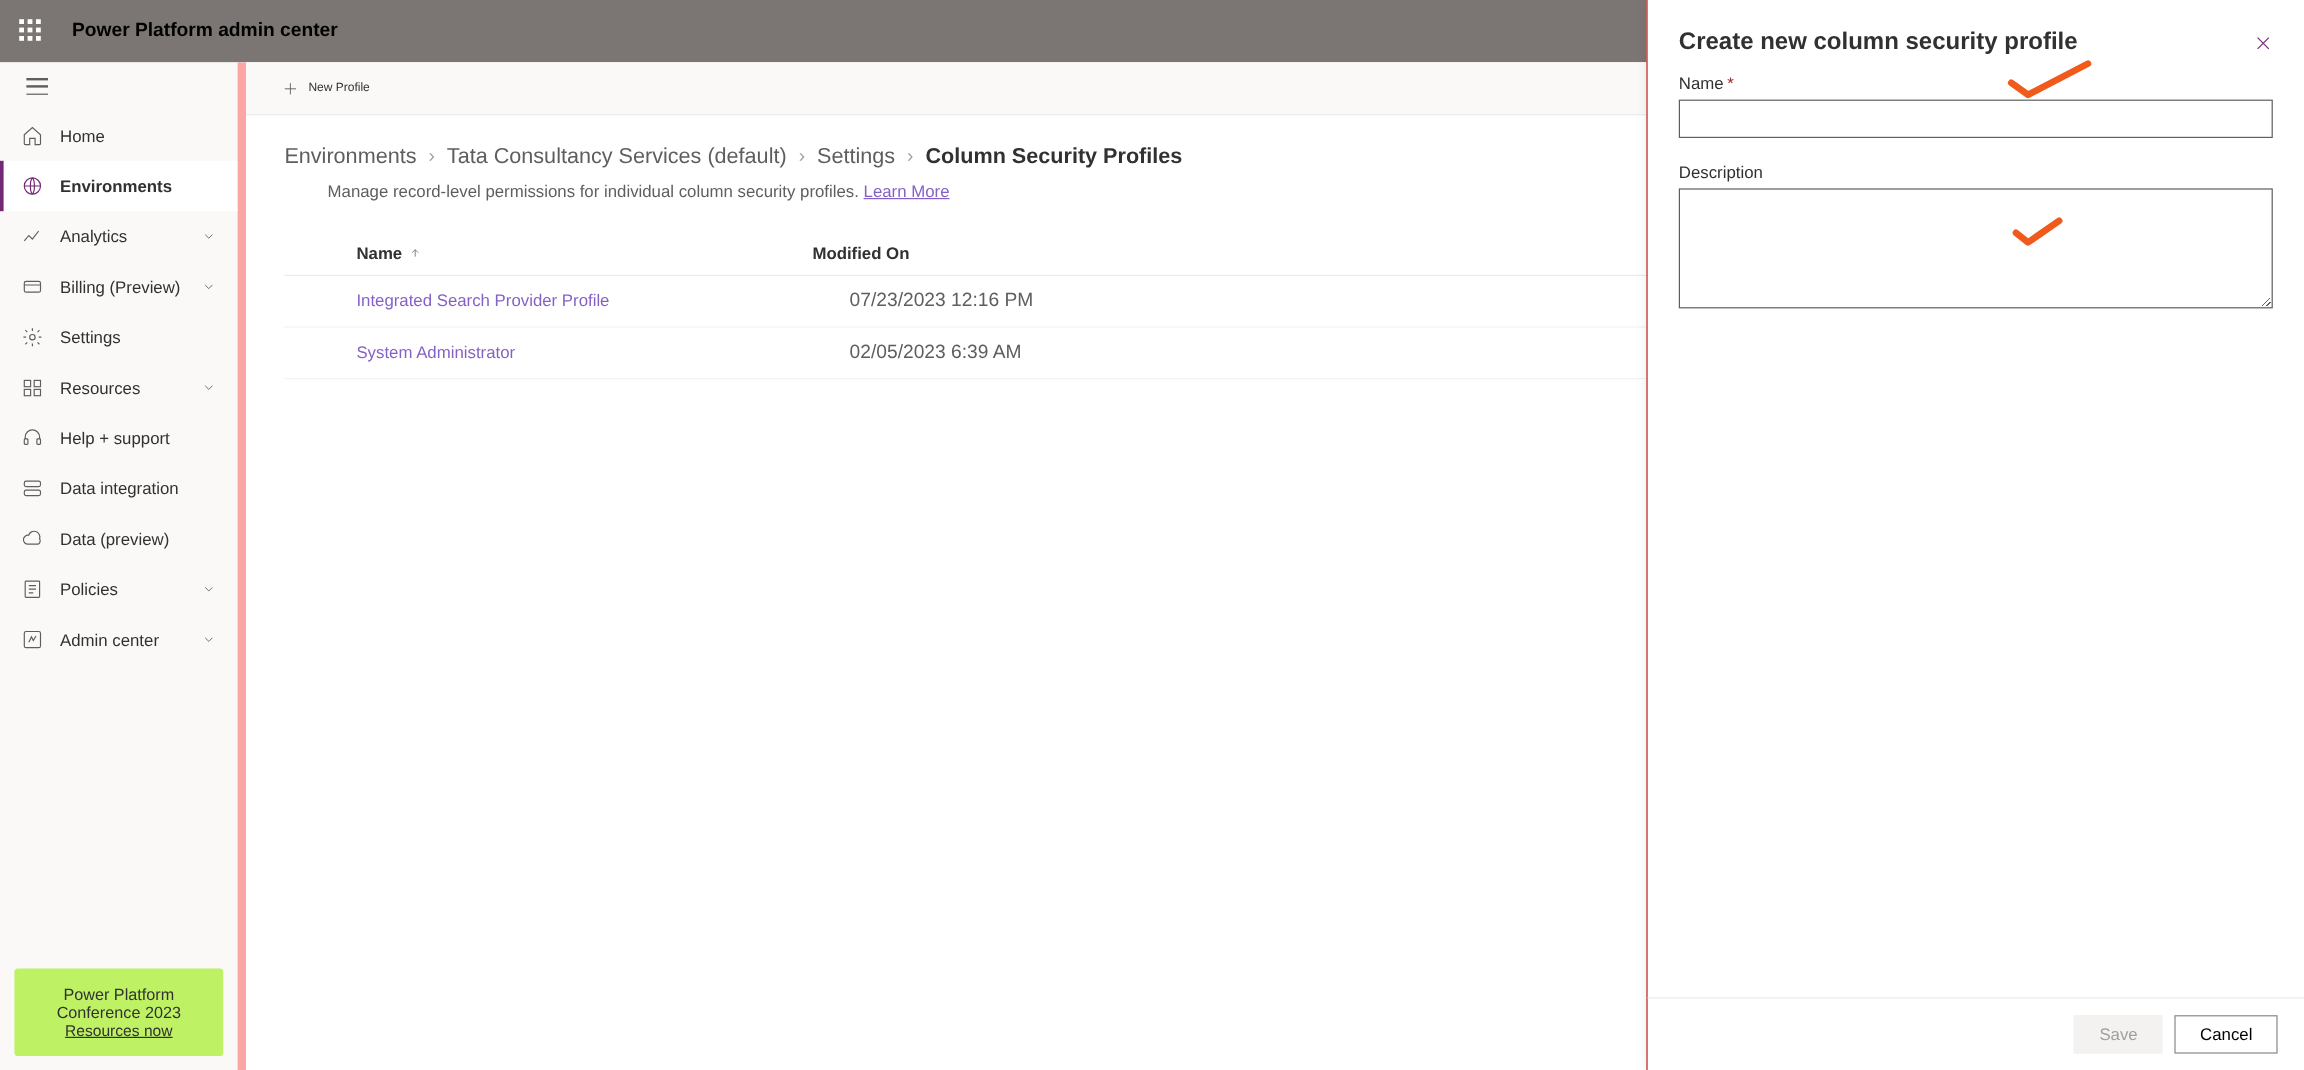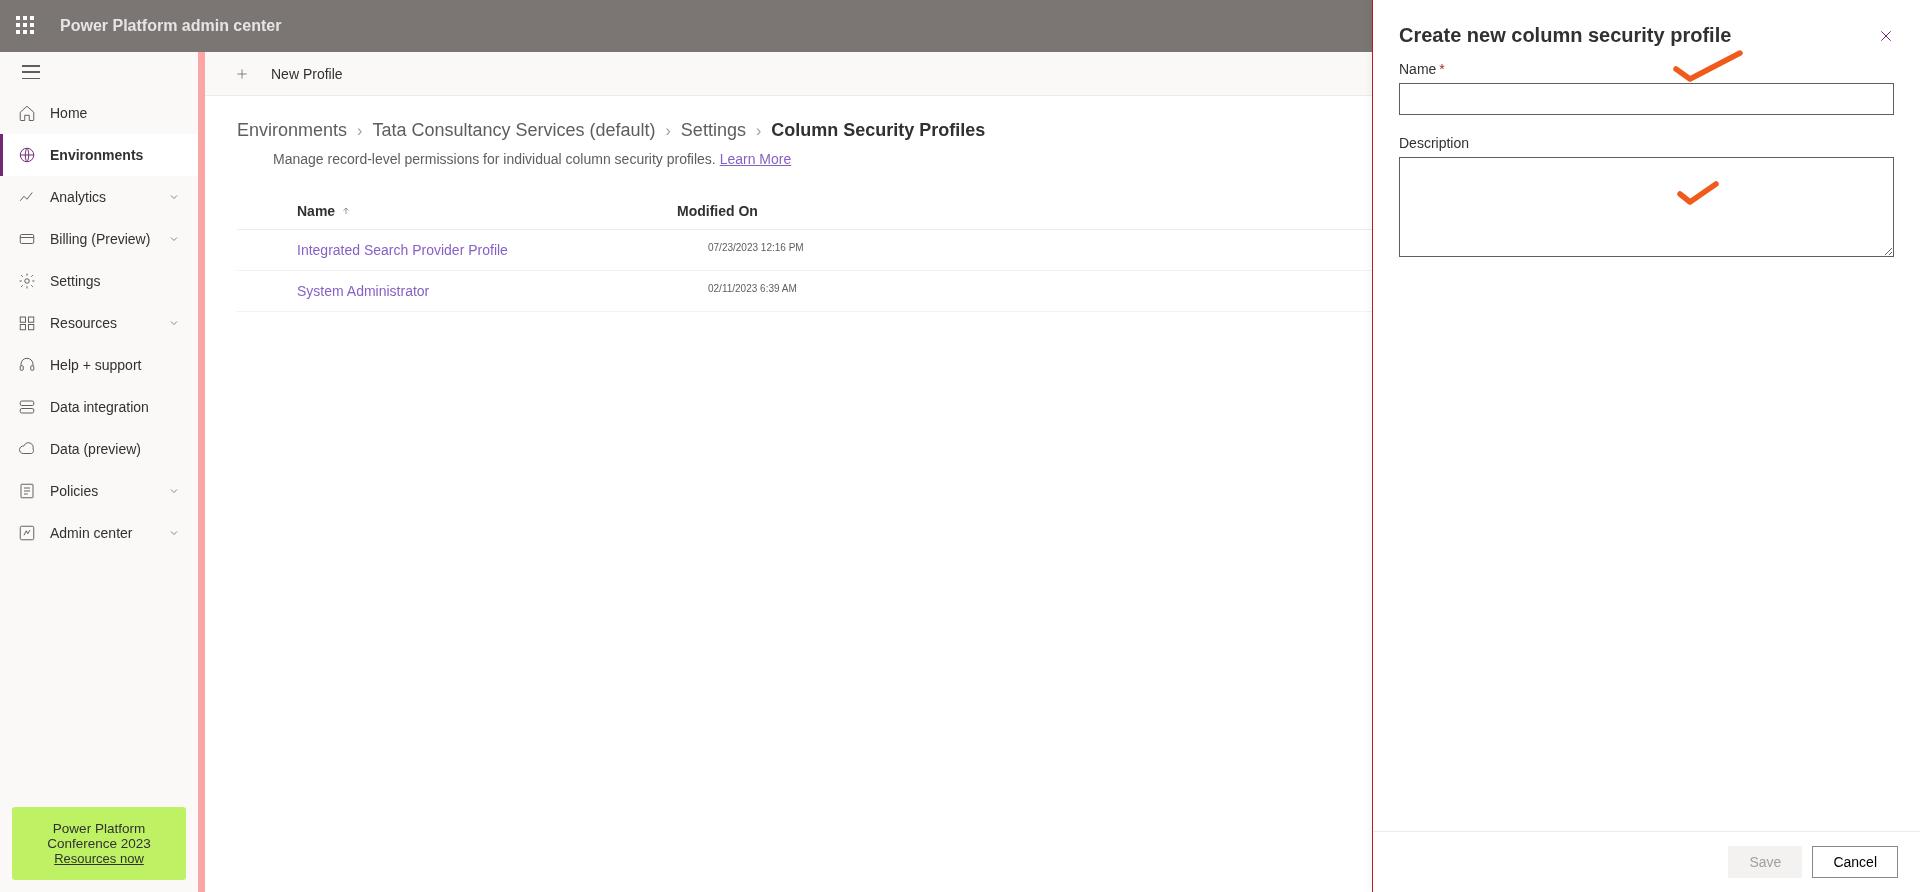--- a/index.html
+++ b/index.html
@@ -11,21 +11,21 @@
   width: 1920px;
   height: 892px;
   overflow: hidden;
   position: relative;
 }
 
 
 .header {
   height: 52px;
   background: #7b7673;
-  color: #e5e5e5;
+  color: #000000;
   display: flex;
   align-items: center;
   padding: 0 16px;
   gap: 24px;
 }
 .waffle {
   width: 20px; height: 20px;
   display: grid;
   grid-template-columns: repeat(3,4px);
   grid-template-rows: repeat(3,4px);
@@ -71,22 +71,22 @@
 }
 .promo a { color:#323130; text-decoration:underline; font-size:13px; }
 
 
 .main { flex:1; display:flex; flex-direction:column; background:#fff; position:relative;}
 .command-bar {
   height:44px; background:#faf9f8; border-bottom:1px solid #edebe9;
   display:flex; align-items:center; padding:0 20px; gap:8px;
 }
 .cmd-btn {
-  display:flex; align-items:center; gap:22px; padding:6px 10px; cursor:pointer;
-  color:#323130; font-size:14px;
+  display:flex; align-items:center; gap:8px; padding:6px 10px; cursor:pointer;
+  color:#323130; font-size:10px;
 }
 .plus-icon { width:14px; height:14px; stroke:#605e5c; stroke-width:1.3; fill:none;}
 
 .content { padding:24px 32px; }
 .breadcrumb { display:flex; align-items:center; gap:10px; font-size:18px; color:#605e5c;}
 .breadcrumb .crumb { cursor:pointer; }
 .breadcrumb .sep { color:#a19f9d; font-size:16px;}
 .breadcrumb .current { color:#323130; font-weight:600; }
 .subtext { margin-top:10px; color:#605e5c; font-size:14px;margin-left:36px;}
 .subtext a { color:#8661c5; text-decoration:underline; cursor:pointer;}
@@ -96,21 +96,21 @@
   display:flex; padding:10px 60px; border-bottom:1px solid #edebe9;
   color:#323130; font-size:14px; font-weight:600;
 }
 .col-name { width:380px; display:flex; align-items:center; gap:6px;}
 .col-mod { width:300px; }
 .sort-arrow { width:10px; height:10px; stroke:#605e5c; fill:none; stroke-width:1.5;}
 .table-row {
   display:flex; padding:12px 60px; border-bottom:1px solid #f3f2f1;gap:31px;
 }
 .table-row .name { width:380px; color:#8661c5; cursor:pointer;}
-.table-row .mod { width:300px; color:#605e5c; font-size:10px;}
+.table-row .mod { width:300px; color:#605e5c; font-size:16px;}
 
 
 .panel {
   position:absolute; top:0; right:0; bottom:0; width:548px; background:#fff;
   border-left:1px solid #b91c1c; box-shadow:-2px 0 8px rgba(0,0,0,.05);
   display:flex; flex-direction:column; z-index:50;
 }
 .panel-header {
   display:flex; align-items:center; justify-content:space-between;
   padding:24px 26px 8px 26px;
@@ -300,21 +300,21 @@
               </svg>
           </div>
           <div class="col-mod">Modified On</div>
         </div>
         <div class="table-row">
           <div class="name">Integrated Search Provider Profile</div>
           <div class="mod">07/23/2023 12:16 PM</div>
         </div>
         <div class="table-row">
           <div class="name">System Administrator</div>
-          <div class="mod">02/11/2023 6:39 AM</div>
+          <div class="mod">02/05/2023 6:39 AM</div>
         </div>
       </div>
     </div>
   </div>
 </div>
 
 <div class="panel">
   <div class="panel-header">
     <div class="panel-title">Create new column security profile</div>
     <svg class="close-x" viewBox="0 0 24 24">

